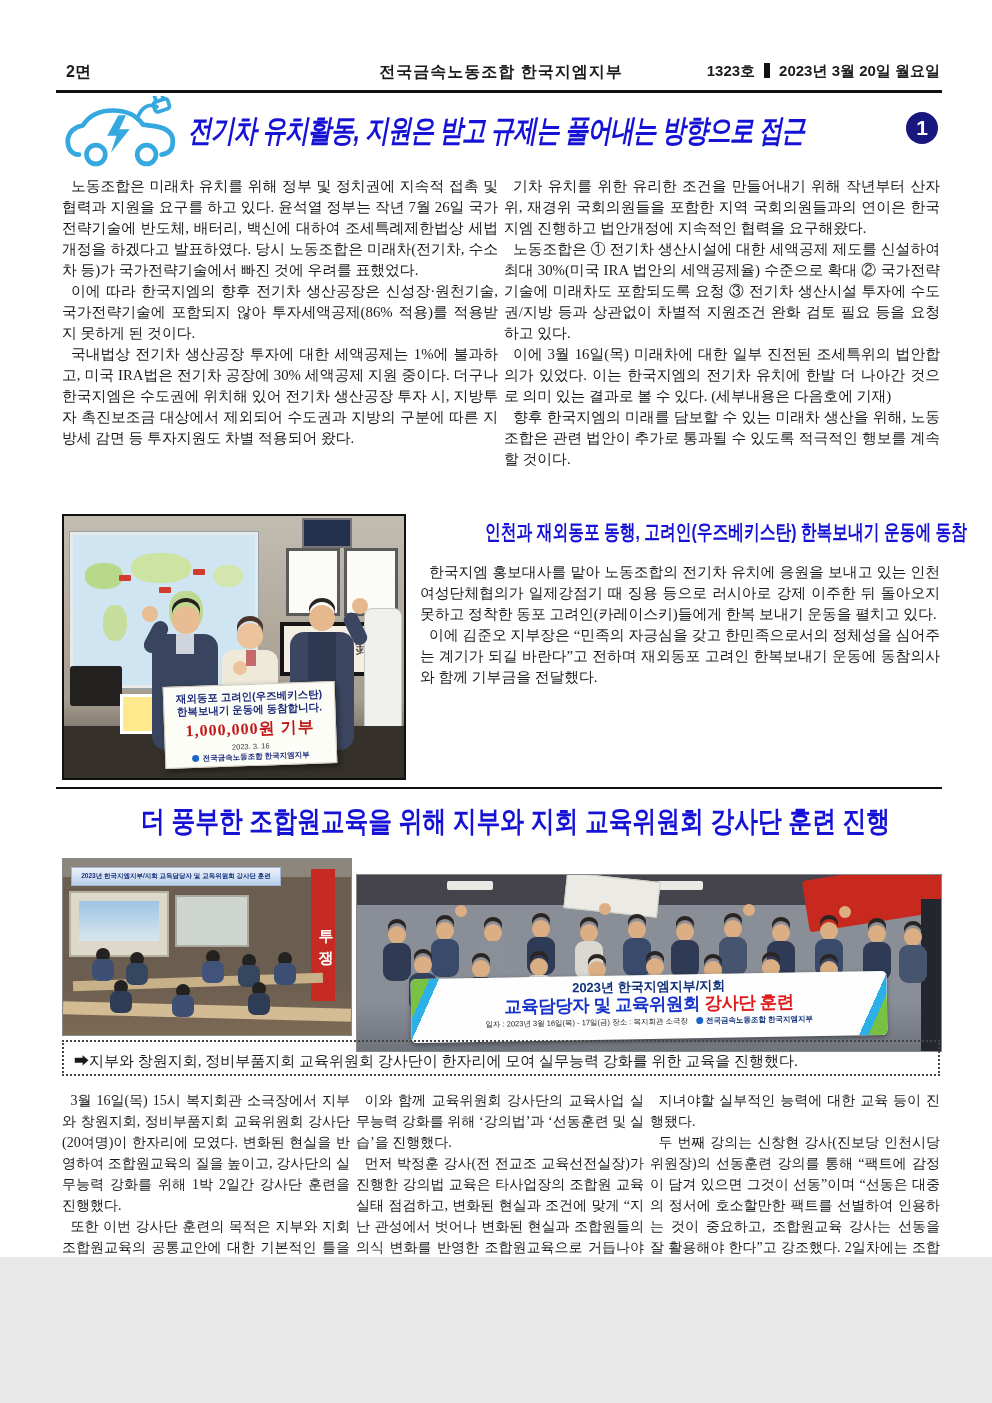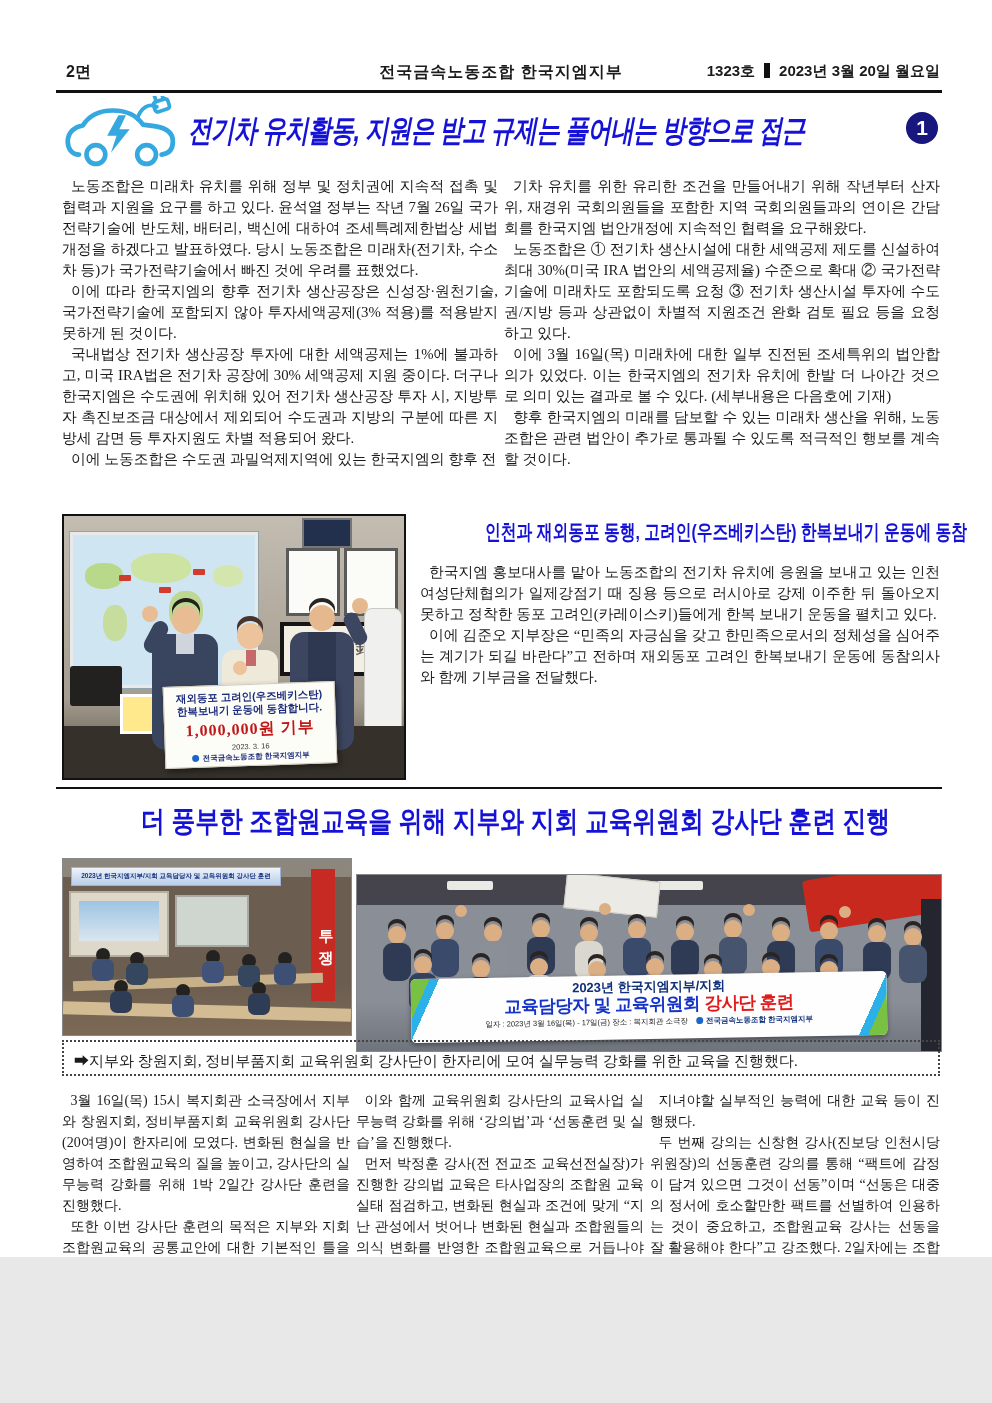--- a/index.html
+++ b/index.html
@@ -135,26 +135,25 @@
       <circle cx="34" cy="62" r="10" fill="#ffffff" stroke="#35a8e0" stroke-width="5"></circle>
       <circle cx="88" cy="62" r="10" fill="#ffffff" stroke="#35a8e0" stroke-width="5"></circle>
       <polygon points="58,20 46,42 56,42 50,60 70,35 59,35 66,20" fill="#35a8e0"></polygon>
     </svg>
     <div class="a1-title">전기차 유치활동, 지원은 받고 규제는 풀어내는 방향으로 접근</div>
     <div class="a1-badge">1</div>
   </div>
   <div class="body-cols">
     <div class="bcol c1">
       <p>노동조합은 미래차 유치를 위해 정부 및 정치권에 지속적 접촉 및 협력과 지원을 요구를 하고 있다. 윤석열 정부는 작년 7월 26일 국가전략기술에 반도체, 배터리, 백신에 대하여 조세특례제한법상 세법 개정을 하겠다고 발표하였다. 당시 노동조합은 미래차(전기차, 수소차 등)가 국가전략기술에서 빠진 것에 우려를 표했었다.</p>
-      <p>이에 따라 한국지엠의 향후 전기차 생산공장은 신성장·원천기술, 국가전략기술에 포함되지 않아 투자세액공제(3% 적용)를 적용받지 못하게 된 것이다.</p>
+      <p>이에 따라 한국지엠의 향후 전기차 생산공장은 신성장·원천기술, 국가전략기술에 포함되지 않아 투자세액공제(86% 적용)를 적용받지 못하게 된 것이다.</p>
       <p>국내법상 전기차 생산공장 투자에 대한 세액공제는 1%에 불과하고, 미국 IRA법은 전기차 공장에 30% 세액공제 지원 중이다. 더구나 한국지엠은 수도권에 위치해 있어 전기차 생산공장 투자 시, 지방투자 촉진보조금 대상에서 제외되어 수도권과 지방의 구분에 따른 지방세 감면 등 투자지원도 차별 적용되어 왔다.</p>
-      <p>이에 노동조합은 수도권 과밀억제지역에 있는 한국지엠의 향후 전</p>
     </div>
     <div class="bcol c2">
-      <p>기차 유치를 위한 유리한 조건을 만들어내기 위해 작년부터 산자위, 재경위 국회의원들을 포함한 지역 국회의원들과의 연이은 간담회를 한국지엠 법안개정에 지속적인 협력을 요구해왔다.</p>
+      <p>기차 유치를 위한 유리한 조건을 만들어내기 위해 작년부터 산자위, 재경위 국회의원들을 포함한 지역 국회의원들과의 연이은 한국지엠 진행하고 법안개정에 지속적인 협력을 요구해왔다.</p>
       <p>노동조합은 ① 전기차 생산시설에 대한 세액공제 제도를 신설하여 최대 30%(미국 IRA 법안의 세액공제율) 수준으로 확대 ② 국가전략기술에 미래차도 포함되도록 요청 ③ 전기차 생산시설 투자에 수도권/지방 등과 상관없이 차별적 지원조건 완화 검토 필요 등을 요청하고 있다.</p>
       <p>이에 3월 16일(목) 미래차에 대한 일부 진전된 조세특위의 법안합의가 있었다. 이는 한국지엠의 전기차 유치에 한발 더 나아간 것으로 의미 있는 결과로 볼 수 있다. (세부내용은 다음호에 기재)</p>
       <p>향후 한국지엠의 미래를 담보할 수 있는 미래차 생산을 위해, 노동조합은 관련 법안이 추가로 통과될 수 있도록 적극적인 행보를 계속할 것이다.</p>
     </div>
   </div>
 
   <div class="a2">
     <div class="photo1">
       <div class="p1-map">
         <i style="left:12px;top:28px;width:38px;height:26px;background:#b9d98a;"></i>

